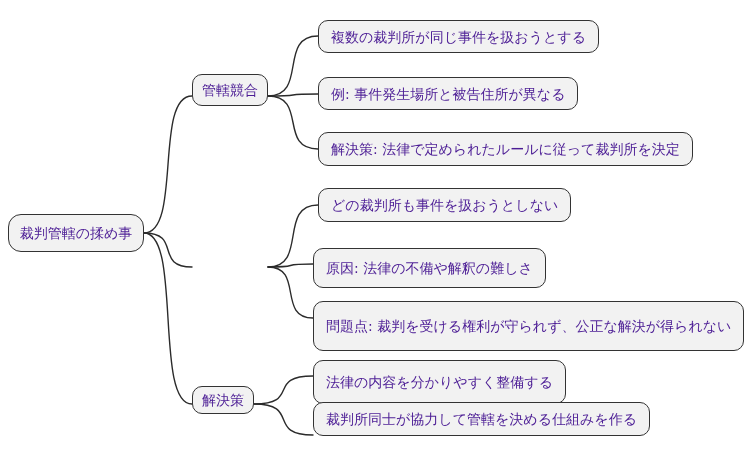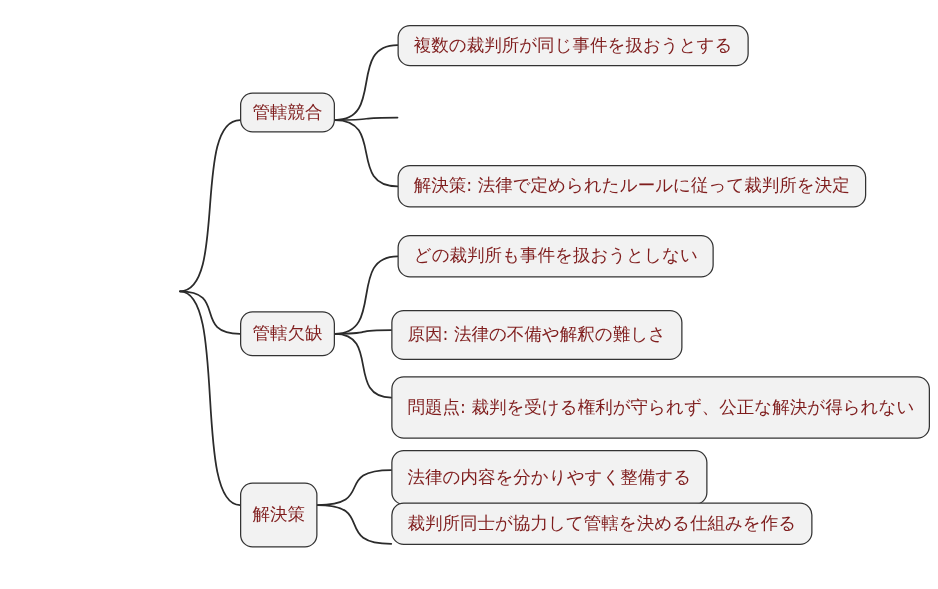--- a/index.html
+++ b/index.html
@@ -12,21 +12,21 @@
   }
   .edges{position:absolute;left:0;top:0;width:750px;height:471px;}
   .edges path{fill:none;stroke:#2b2b2b;stroke-width:1.4;stroke-linecap:round;}
   .node{
     position:absolute;
     box-sizing:border-box;
     display:flex;align-items:center;justify-content:center;
     background:#f2f2f2;
     border:1.5px solid #333333;
     border-radius:10px;
-    color:#7f1d1d;
+    color:#4c1d95;
     font-size:14px;
     line-height:1;
     white-space:nowrap;
     padding:0 12px;
   }
   .node.root{border-radius:13px;font-size:14px;}
   .node.leaf{padding:0 12px;}
 </style>
 </head>
 <body>
@@ -44,26 +44,27 @@
     <path d="M268,96 C308,96 278,149 318,149"></path>
 
     <path d="M268,267 C308,267 278,205 318,205"></path>
     <path d="M268,267 C304,267 277,264 313,264"></path>
     <path d="M268,267 C304,267 277,318 313,318"></path>
 
     <path d="M254,404 C301,404 266,376 313,376"></path>
     <path d="M254,404 C301,404 266,435 313,435"></path>
   </svg>
 
+  <div class="node root" style="left:8px;top:214px;width:136px;height:38px;">裁判管轄の揉め事</div>
 
   <div class="node branch" style="left:192px;top:74px;width:76px;height:32px;">管轄競合</div>
-  <div class="node branch" style="left:192px;top:249px;width:76px;height:36px;">管轄欠缺</div>
-  <div class="node branch" style="left:192px;top:386px;width:62px;height:52px;">解決策</div>
+  <div class="node branch" style="left:192px;top:386px;width:62px;height:28px;">解決策</div>
 
   <div class="node leaf" style="left:318px;top:20px;height:33px;">複数の裁判所が同じ事件を扱おうとする</div>
+  <div class="node leaf" style="left:318px;top:77px;height:33px;">例: 事件発生場所と被告住所が異なる</div>
   <div class="node leaf" style="left:318px;top:132px;height:34px;">解決策: 法律で定められたルールに従って裁判所を決定</div>
 
   <div class="node leaf" style="left:318px;top:188px;height:34px;">どの裁判所も事件を扱おうとしない</div>
   <div class="node leaf" style="left:313px;top:248px;height:40px;">原因: 法律の不備や解釈の難しさ</div>
   <div class="node leaf" style="left:313px;top:301px;height:50px;">問題点: 裁判を受ける権利が守られず、公正な解決が得られない</div>
 
   <div class="node leaf" style="left:313px;top:360px;height:44px;">法律の内容を分かりやすく整備する</div>
   <div class="node leaf" style="left:313px;top:402px;height:34px;text-align:right;">裁判所同士が協力して管轄を決める仕組みを作る</div>
 
 </div>

